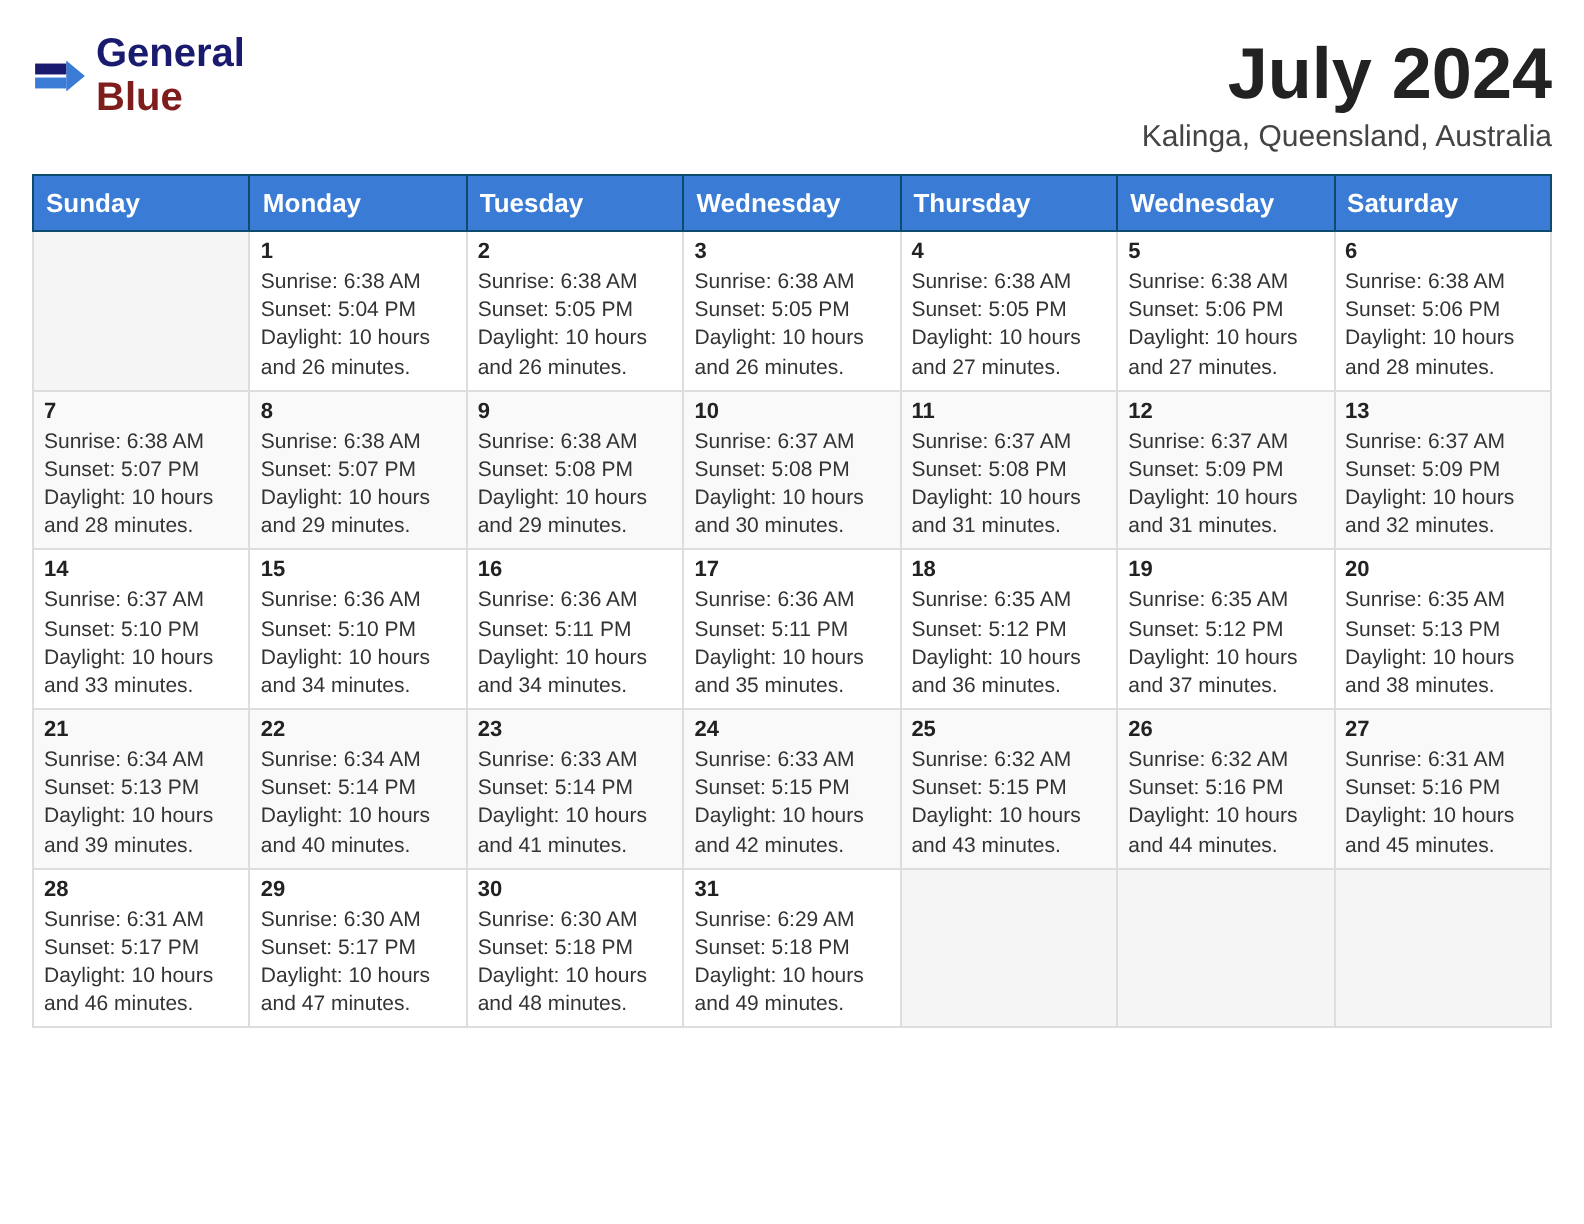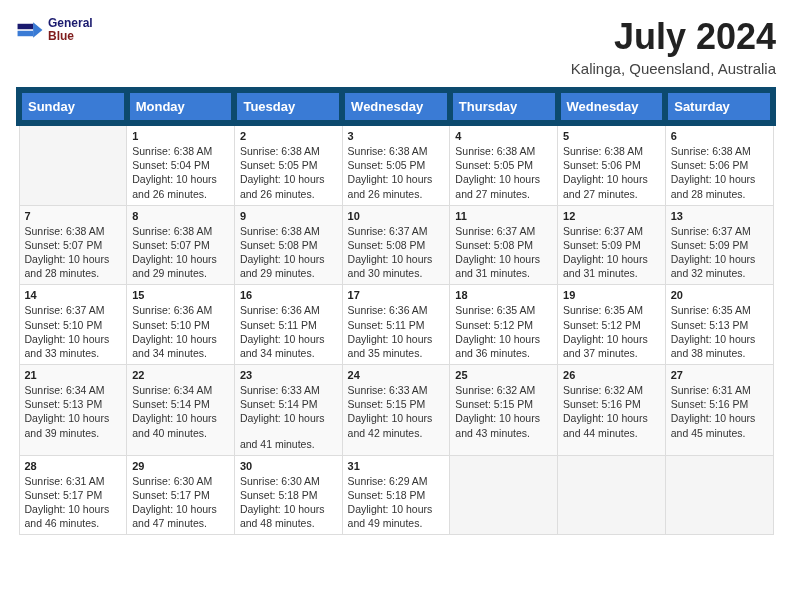--- a/index.html
+++ b/index.html
@@ -17,21 +17,21 @@
       margin-bottom: 10px;
     }
     .logo {
       display: flex;
       align-items: center;
       gap: 4px;
     }
     .logo-text {
       display: flex;
       flex-direction: column;
-      font-size: 12px;
+      font-size: 20px;
       font-weight: bold;
       color: #1a1a6e;
       line-height: 1.1;
     }
     .logo-text span:last-child {
       color: #7f1d1d;
     }
     .logo-icon {
       width: 28px;
       height: 28px;
@@ -54,21 +54,21 @@
       border-collapse: collapse;
       border: 1px solid #ccc;
     }
     .calendar th {
       background-color: #3a7bd5;
       color: #fff;
       font-size: 13px;
       font-weight: bold;
       padding: 6px 6px;
       text-align: left;
-      border: 6px solid #0c4a6e;
+      border: 1px solid #0c4a6e;
     }
     .calendar td {
       vertical-align: top;
       font-size: 10.5px;
       color: #333;
       padding: 4px 5px;
       border: 1px solid #ddd;
       width: calc(100% / 7);
       min-height: 80px;
       background: #fff;
@@ -282,21 +282,21 @@
           <div style="line-height: 1.35;">Sunrise: 6:34 AM</div>
           <div style="line-height: 1.35;">Sunset: 5:14 PM</div>
           <div style="line-height: 1.35;">Daylight: 10 hours</div>
           <div style="line-height: 1.35;">and 40 minutes.</div>
         </td>
         <td>
           <span class="day-number">23</span>
           <div style="line-height: 1.35;">Sunrise: 6:33 AM</div>
           <div style="line-height: 1.35;">Sunset: 5:14 PM</div>
           <div style="line-height: 1.35;">Daylight: 10 hours</div>
-          <div style="line-height: 1.35; margin-top: 11px;">and 41 minutes.</div>
+          <div style="line-height: 1.35;">and 41 minutes.</div>
         </td>
         <td>
           <span class="day-number">24</span>
           <div style="line-height: 1.35;">Sunrise: 6:33 AM</div>
           <div style="line-height: 1.35;">Sunset: 5:15 PM</div>
           <div style="line-height: 1.35;">Daylight: 10 hours</div>
           <div style="line-height: 1.35;">and 42 minutes.</div>
         </td>
         <td>
           <span class="day-number">25</span>

